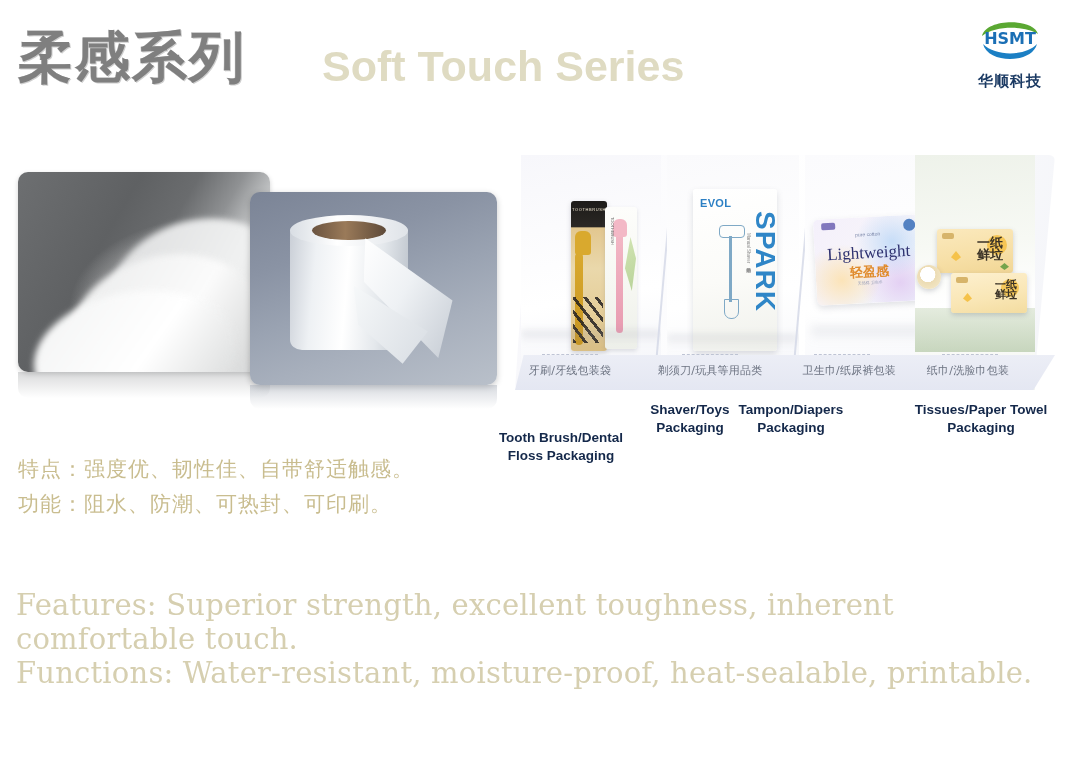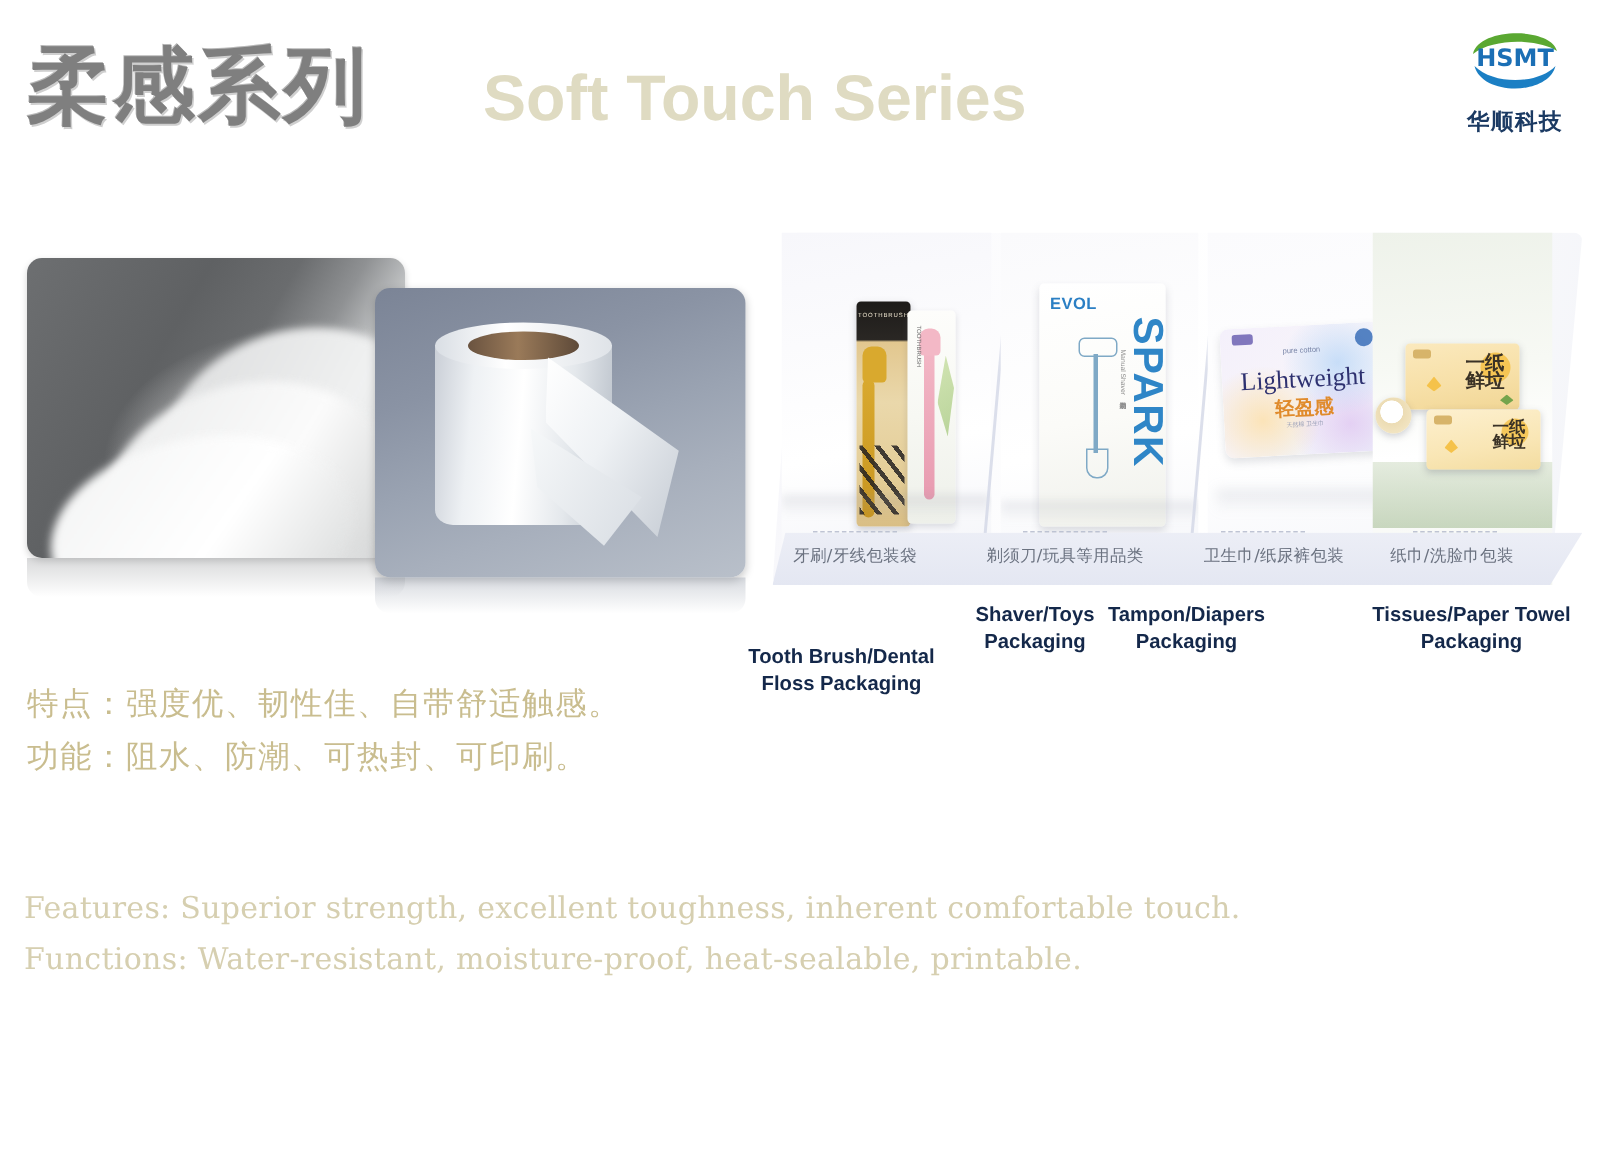--- a/index.html
+++ b/index.html
@@ -112,21 +112,21 @@
   .cn-body{position:absolute;left:18px;top:452px;width:1000px;}
   .cn-line{
     font-size:21px;font-weight:normal;color:#c9bd8f;
     font-family:"DejaVu Serif","Liberation Serif",serif;
     line-height:35px;letter-spacing:1px;white-space:nowrap;
   }
 
   
   .en-body{position:absolute;left:16px;top:588px;width:1045px;}
   .en-line{
-    font-size:20px;color:#d6cfb0;
+    font-size:29px;color:#d6cfb0;
     font-family:"DejaVu Serif","Liberation Serif",serif;
     line-height:34px;letter-spacing:.2px;
   }
 </style>
 </head>
 <body>
 
 <div class="slide">
 
   <div class="header">

